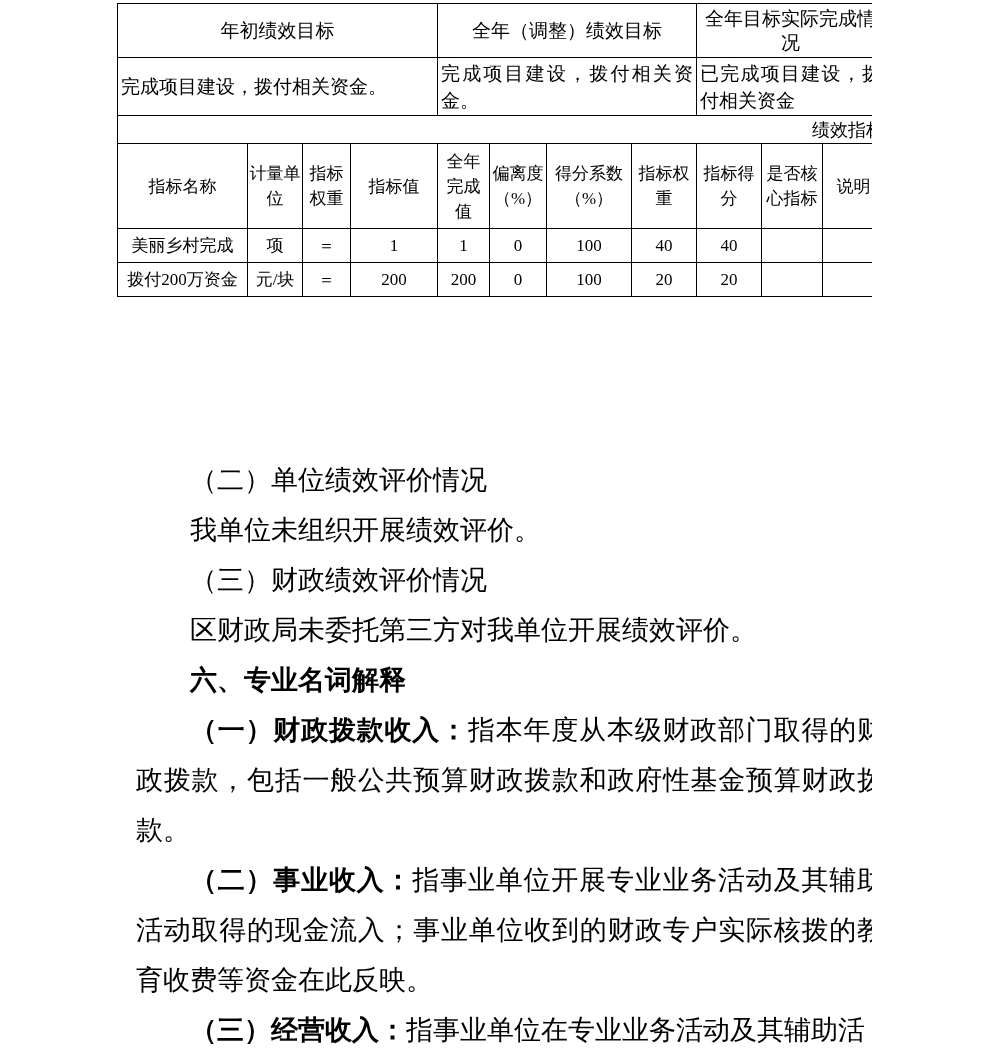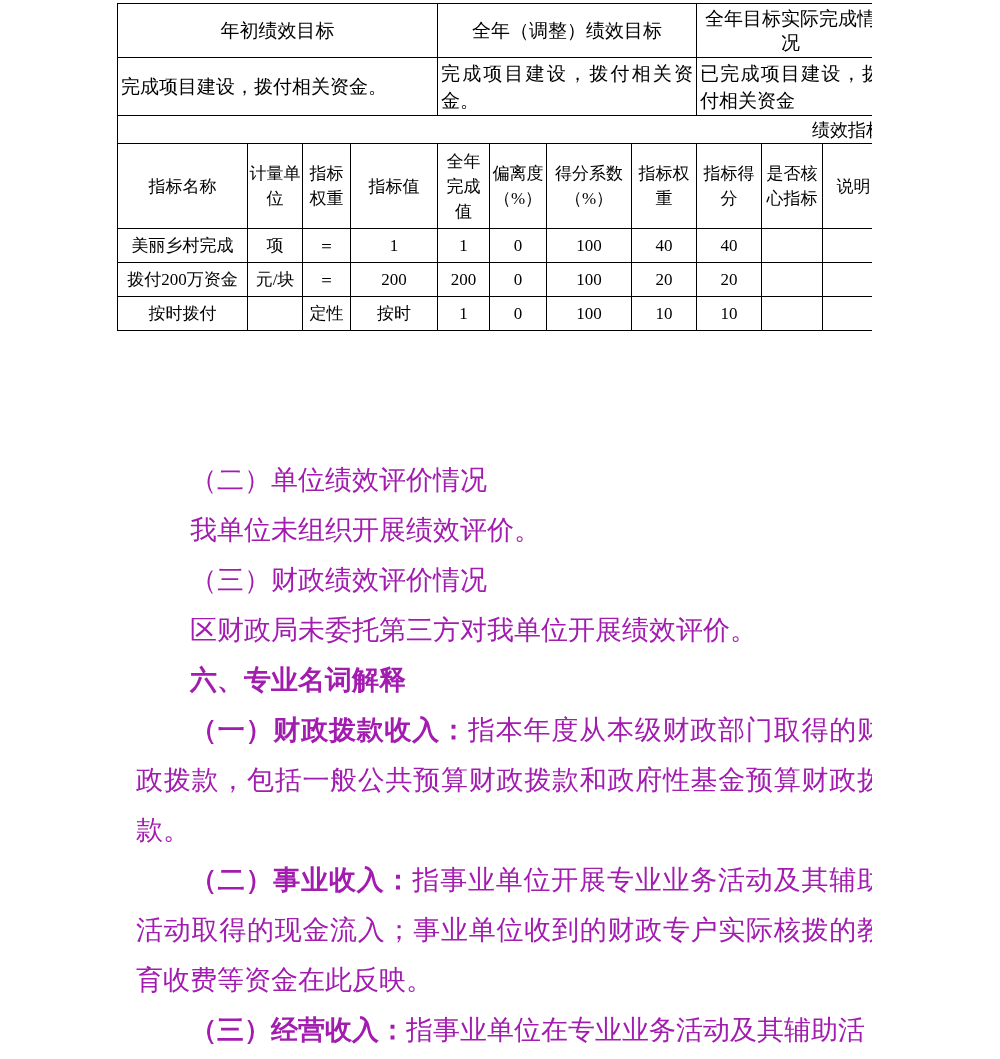--- a/index.html
+++ b/index.html
@@ -70,21 +70,21 @@
   }
 
   
   .doc {
     position: absolute;
     left: 136px;
     top: 455px;
     width: 748px;
     font-size: 27px;
     line-height: 50px;
-    color: #a21caf;
+    color: #000000;
   }
   .para {
     text-indent: 2em;
     text-align: justify;
     text-justify: inter-ideograph;
   }
   .para .term { font-weight: bold; }
   .heading {
     font-weight: bold;
     font-family: "Liberation Sans", sans-serif;
@@ -155,33 +155,20 @@
         <td>＝</td>
         <td>200</td>
         <td>200</td>
         <td>0</td>
         <td>100</td>
         <td>20</td>
         <td>20</td>
         <td></td>
         <td></td>
       </tr>
-      <tr class="data-row">
-        <td>按时拨付</td>
-        <td></td>
-        <td>定性</td>
-        <td>按时</td>
-        <td>1</td>
-        <td>0</td>
-        <td>100</td>
-        <td>10</td>
-        <td>10</td>
-        <td></td>
-        <td></td>
-      </tr>
     </tbody>
   </table>
 
   <div class="doc">
     <p class="para">（二）单位绩效评价情况</p>
     <p class="para">我单位未组织开展绩效评价。</p>
     <p class="para">（三）财政绩效评价情况</p>
     <p class="para">区财政局未委托第三方对我单位开展绩效评价。</p>
     <p class="para heading">六、专业名词解释</p>
     <p class="para"><span class="term">（一）财政拨款收入：</span><span>指本年度从本级财政部门取得的财政拨款，包括一般公共预算财政拨款和政府性基金预算财政拨款。</span></p>

